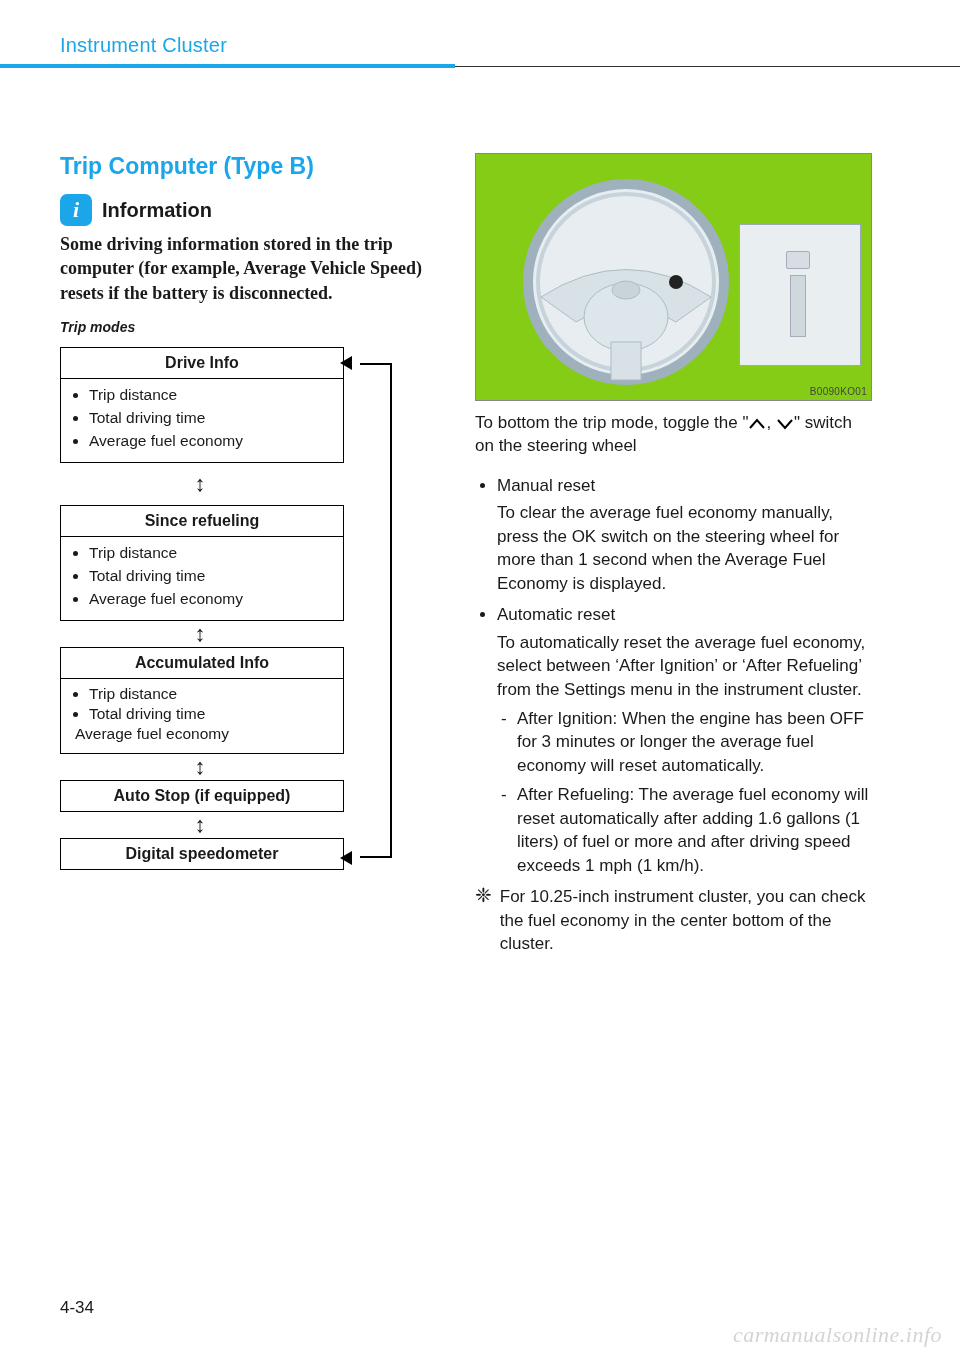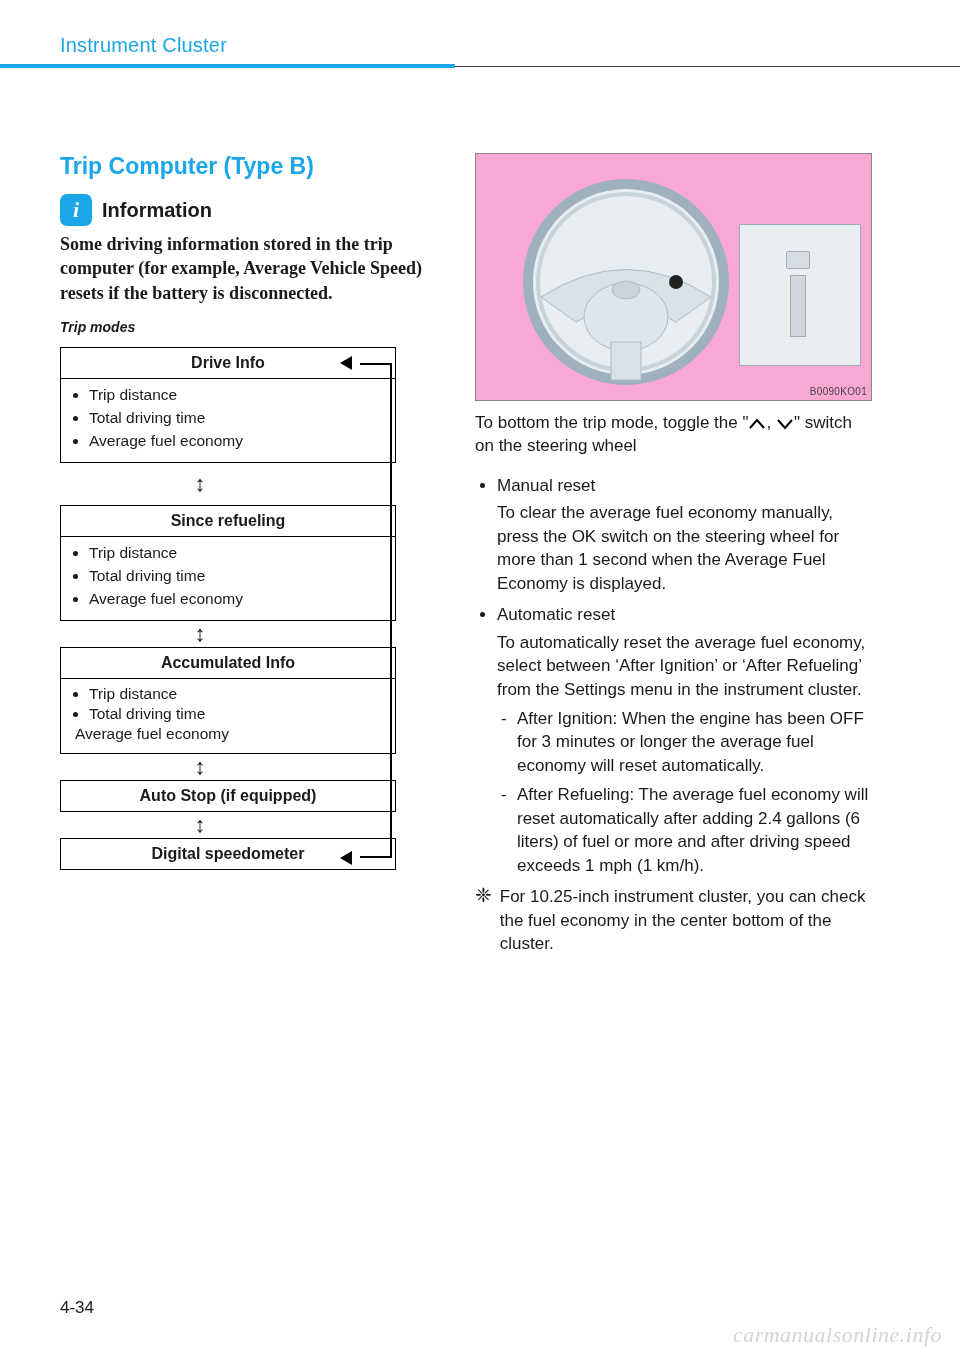--- a/index.html
+++ b/index.html
@@ -104,21 +104,21 @@
     margin: 12px 0 12px 0;
   }
   .flow {
     position: relative;
     width: 340px;
     margin-left: 0;
   }
   .flow-box {
     border: 1px solid #000;
     box-sizing: border-box;
-    width: 336px;
+    width: 284px;
   }
   .flow-title {
     text-align: center;
     font-weight: 700;
     font-size: 16px;
     border-bottom: 1px solid #000;
     padding: 6px 4px;
   }
   .flow-title.nolist {
     border-bottom: none;
@@ -159,21 +159,21 @@
   }
   .loop-arrow-top { top: 9px; }
   .loop-arrow-bot { bottom: 5px; }
 
   
   .figure {
     position: relative;
     width: 395px;
     height: 246px;
     border: 1px solid #888;
-    background: #f9a8d4;
+    background: #84cc16;
     overflow: hidden;
   }
   .fig-code {
     position: absolute;
     right: 4px;
     bottom: 3px;
     font-size: 10px;
     color: #444;
     letter-spacing: 0.3px;
   }
@@ -357,21 +357,21 @@
       <ul class="rb-list">
         <li>
           <span class="lead">Manual reset</span>
           <span>To clear the average fuel economy manually, press the OK switch on the steering wheel for more than 1 second when the Average Fuel Economy is displayed.</span>
         </li>
         <li>
           <span class="lead">Automatic reset</span>
           <span>To automatically reset the average fuel economy, select between ‘After Ignition’ or ‘After Refueling’ from the Settings menu in the instrument cluster.</span>
           <ul class="sub-dash">
             <li>After Ignition: When the engine has been OFF for 3 minutes or longer the average fuel economy will reset automatically.</li>
-            <li>After Refueling: The average fuel economy will reset automatically after adding 2.4 gallons (6 liters) of fuel or more and after driving speed exceeds 1 mph (1 km/h).</li>
+            <li>After Refueling: The average fuel economy will reset automatically after adding 1.6 gallons (1 liters) of fuel or more and after driving speed exceeds 1 mph (1 km/h).</li>
           </ul>
         </li>
       </ul>
 
       <div class="note">
         <span class="ast">❈</span>
         <span>For 10.25-inch instrument cluster, you can check the fuel economy in the center bottom of the cluster.</span>
       </div>
     </div>
   </div>

